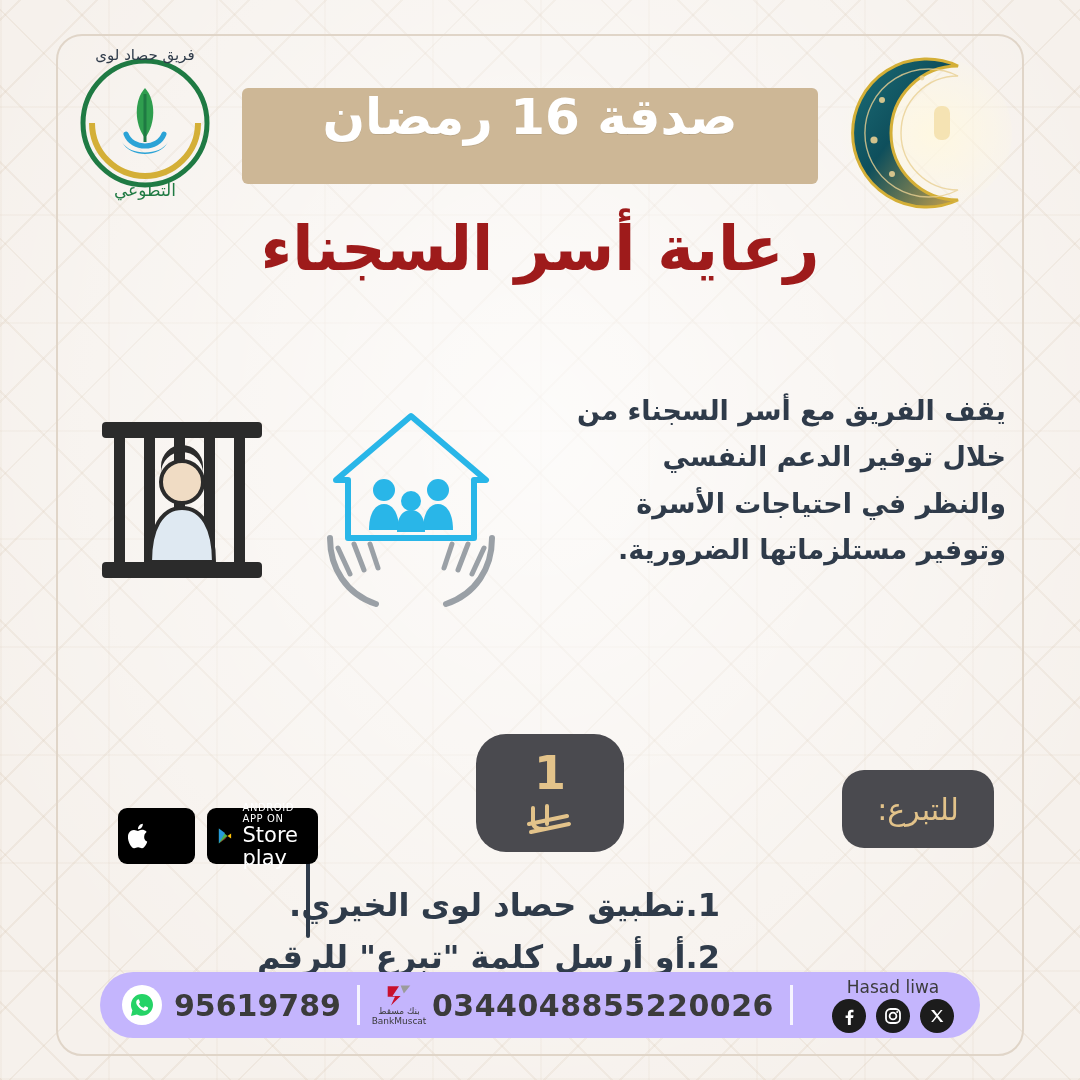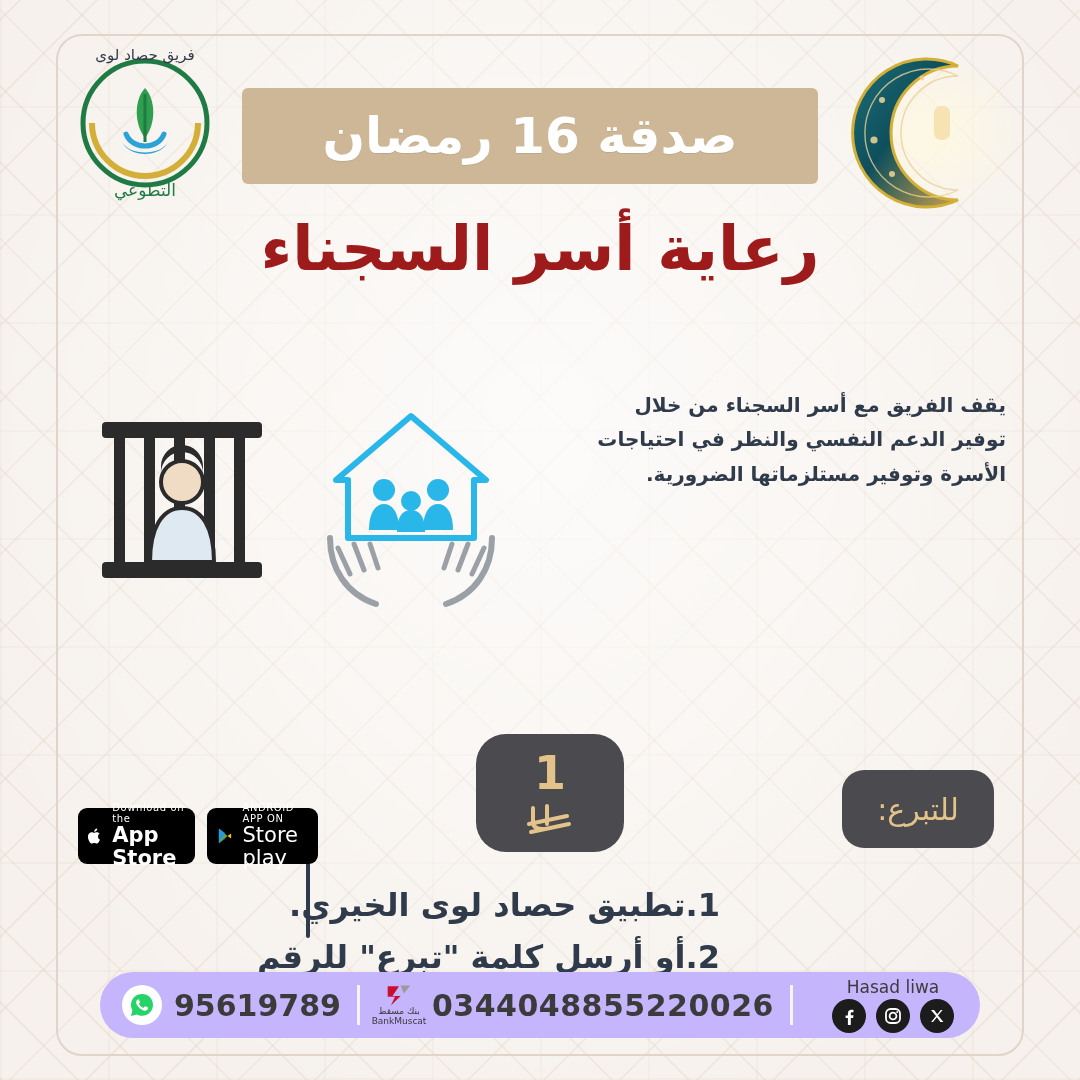--- a/index.html
+++ b/index.html
@@ -38,21 +38,21 @@
   }
   .logo{
     position:absolute;left:60px;top:38px;width:170px;height:170px;
   }
   .title-banner{
     position:absolute;
     right:262px;top:88px;
     width:576px;height:96px;
     background:#cdb796;
     border-radius:6px;
-    display:flex;align-items:center;justify-content:center;
+    display:flex;justify-content:center;
   }
   .title-banner span{
     color:#ffffff;
     font-size:50px;
     font-weight:bold;
     letter-spacing:0px;
     text-shadow:0 1px 0 rgba(0,0,0,.08);
   }
   .headline{
     position:absolute;
@@ -64,21 +64,21 @@
     letter-spacing:-1px;
   }
 
   
   .paragraph{
     position:absolute;
     top:388px;right:74px;
     width:430px;
     text-align:right;
     color:#2f3b4a;
-    font-size:20px;
+    font-size:27px;
     font-weight:bold;
     line-height:1.72;
   }
 
   
   .icon-jail{
     position:absolute;left:92px;top:410px;width:180px;height:180px;
   }
   .icon-family{
     position:absolute;left:316px;top:398px;width:190px;height:215px;
@@ -282,24 +282,20 @@
     <span class="b-txt">
       <span class="b-small">ANDROID APP ON</span>
       <span class="b-big gp">Store play</span>
     </span>
   </div>
   <div class="badge">
     <svg width="24" height="28" viewBox="0 0 24 28">
       <path d="M16.2 14.6c0-3 2.4-4.4 2.5-4.5-1.4-2-3.5-2.3-4.3-2.3-1.8-.2-3.6 1.1-4.5 1.1-.9 0-2.4-1.1-4-1-2 0-3.9 1.2-5 3.1-2.1 3.7-.5 9.2 1.5 12.2 1 1.5 2.2 3.1 3.8 3 1.5-.1 2.1-1 3.9-1 1.8 0 2.3 1 3.9 1 1.6 0 2.6-1.5 3.6-3 1.1-1.7 1.6-3.4 1.6-3.5-.1 0-3-1.2-3-4.1z" fill="#fff"></path>
       <path d="M13.6 5.6c.8-1 1.4-2.4 1.2-3.8-1.2.1-2.7.8-3.5 1.8-.8.9-1.5 2.3-1.3 3.7 1.3.1 2.7-.7 3.6-1.7z" fill="#fff"></path>
     </svg>
-    <span class="b-txt">
-      <span class="b-small">Download on the</span>
-      <span class="b-big">App Store</span>
-    </span>
   </div>
 </div>
 
 <div class="footer">
 
   <div class="f-whats">
     <span class="wa-circle">
       <svg width="26" height="26" viewBox="0 0 26 26">
         <path d="M13 2C6.9 2 2 6.9 2 13c0 1.9.5 3.7 1.4 5.3L2 24l5.9-1.5c1.5.8 3.3 1.3 5.1 1.3 6.1 0 11-4.9 11-11S19.1 2 13 2z" fill="#25D366"></path>
         <path d="M9.2 7.6c-.3 0-.7.1-1 .5-.4.4-1 1-1 2.4s1 2.8 1.2 3c.1.2 2 3.2 5 4.4 2.5 1 3 .8 3.5.7.6-.1 1.8-.7 2-1.5.2-.7.2-1.3.2-1.5-.1-.1-.3-.2-.6-.3-.3-.2-1.8-.9-2.1-1-.3-.1-.5-.2-.7.1-.2.3-.8 1-.9 1.2-.2.2-.3.2-.6.1-.3-.2-1.3-.5-2.5-1.5-.9-.8-1.5-1.8-1.7-2.1-.2-.3 0-.5.1-.6l.5-.5c.1-.2.2-.3.3-.5.1-.2 0-.4 0-.5 0-.2-.7-1.7-.9-2.3-.2-.6-.5-.5-.7-.5h-.1z" fill="#fff"></path>

